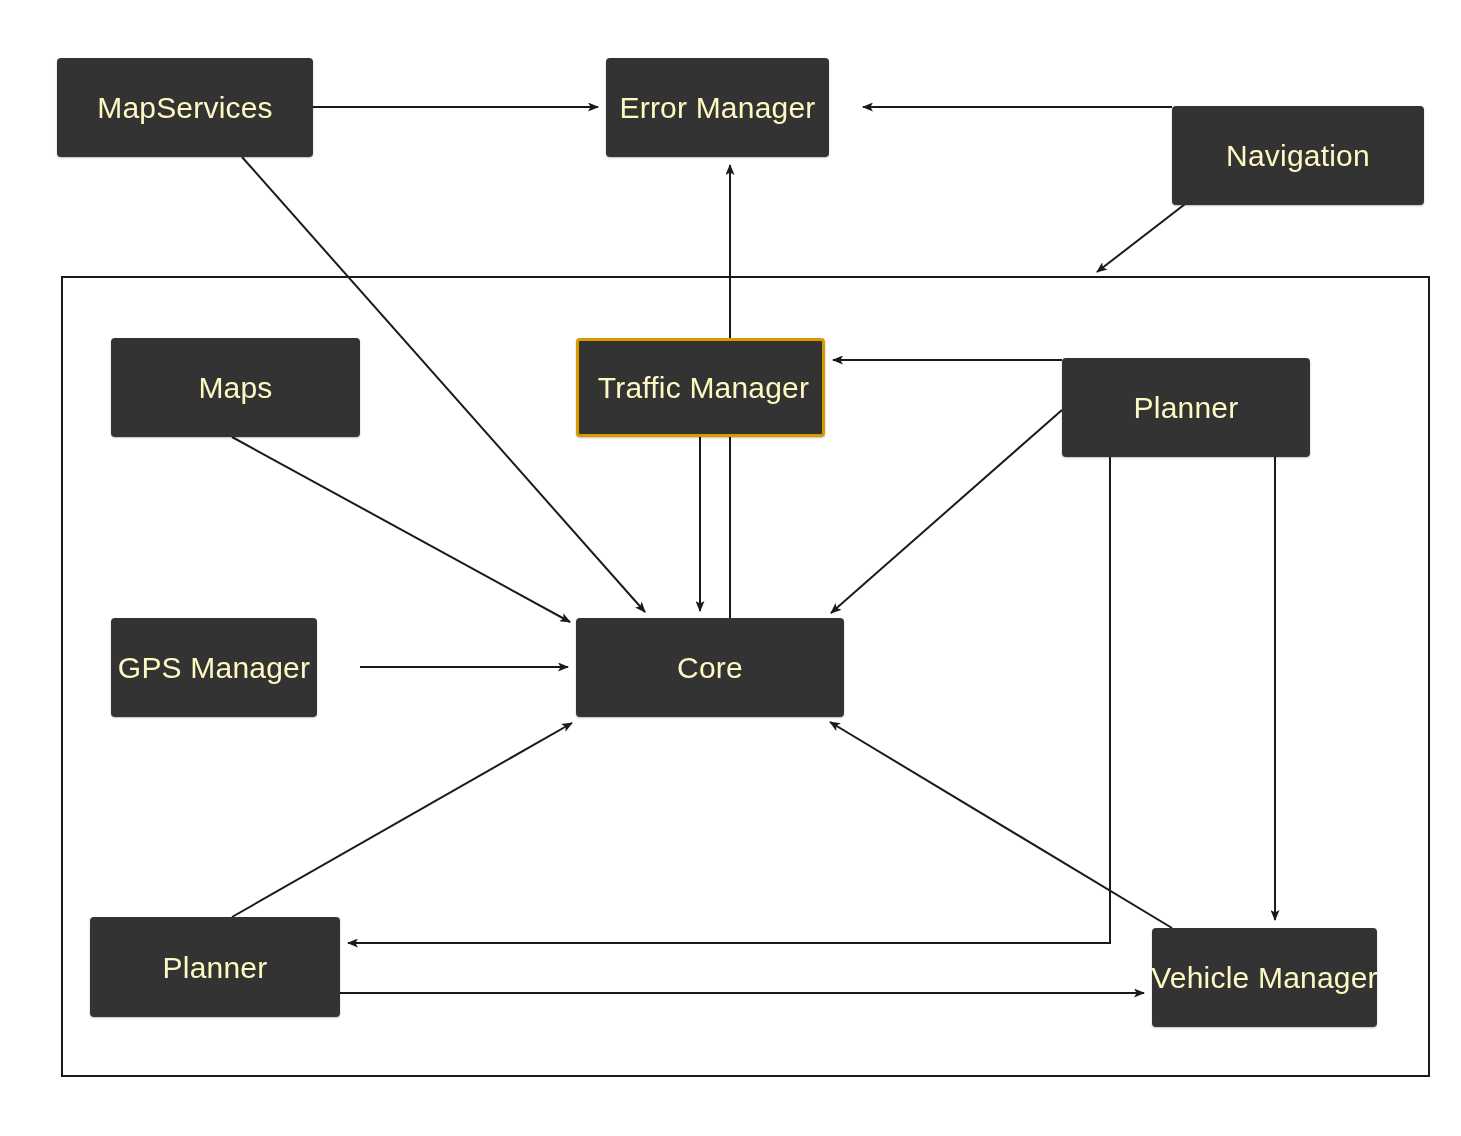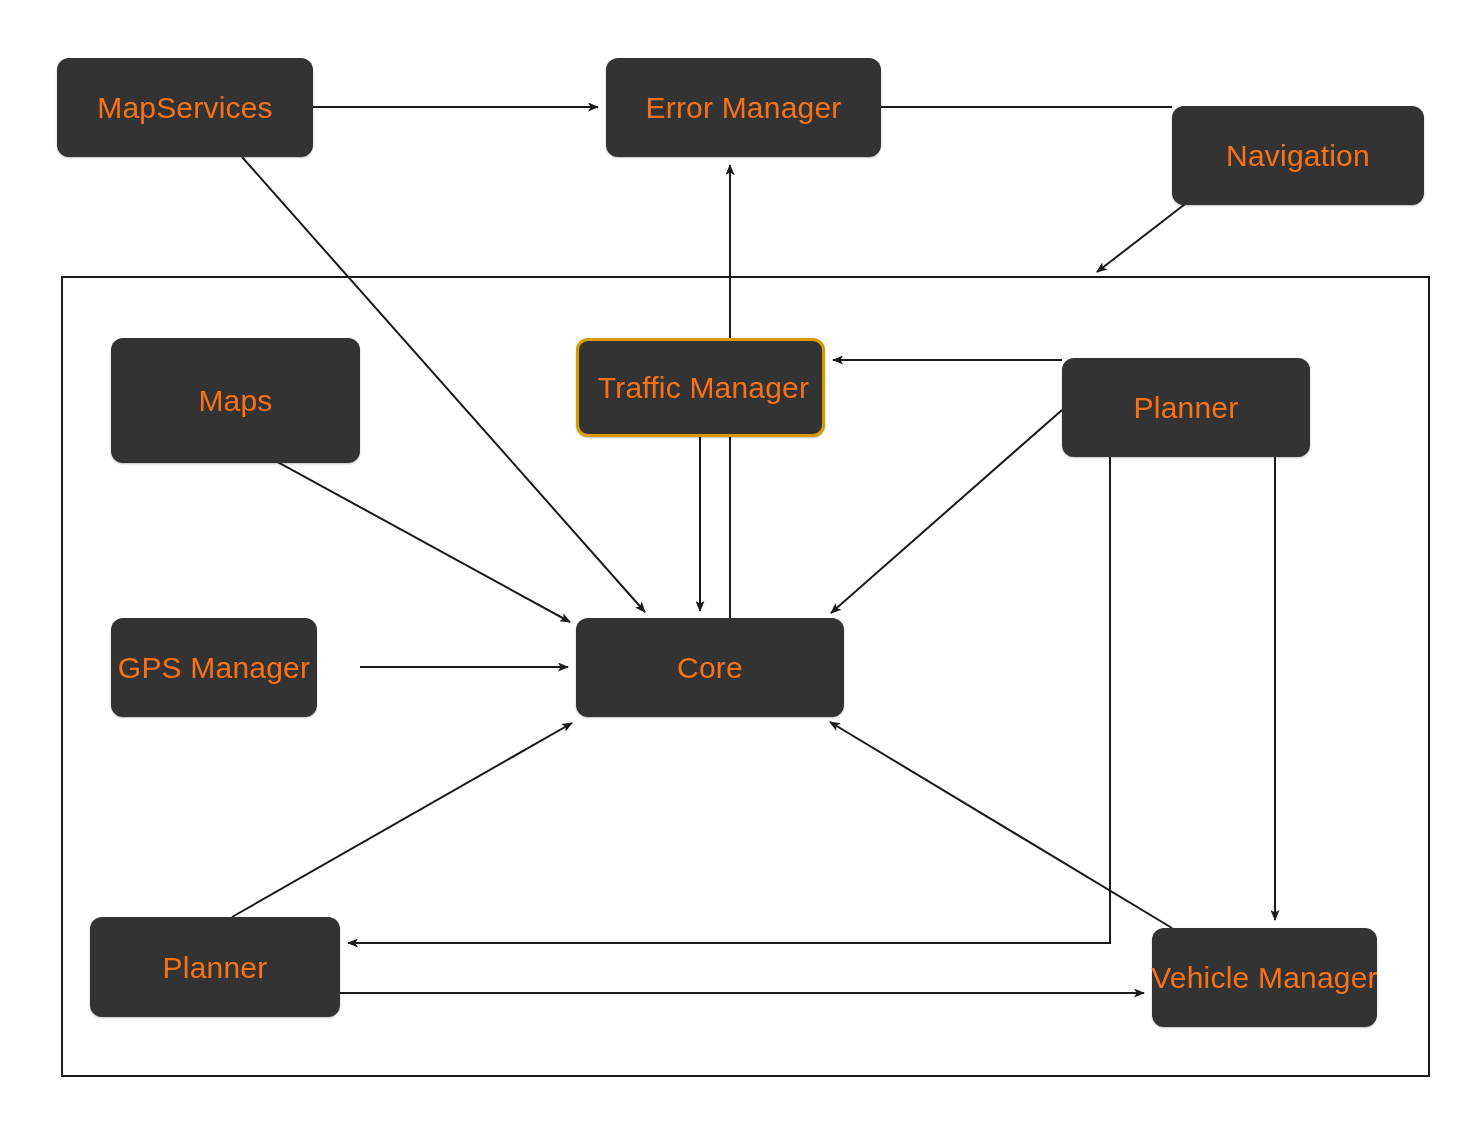--- a/index.html
+++ b/index.html
@@ -28,25 +28,25 @@
   .group-box {
     position: absolute;
     box-sizing: border-box;
     border: 2px solid #1a1a1a;
     background: transparent;
   }
   .node {
     position: absolute;
     box-sizing: border-box;
     background: #333333;
-    border-radius: 12px;
+    border-radius: 4px;
     display: flex;
     align-items: center;
     justify-content: center;
-    color: #f97316;
+    color: #fef9c3;
     font-size: 30px;
     letter-spacing: 0.2px;
     line-height: 1.1;
     text-align: center;
     box-shadow: 0 1px 2px rgba(0,0,0,0.25);
   }
   .node.highlight {
     border: 3px solid #D79B00;
   }
   .node-label {
@@ -83,27 +83,27 @@
         <polyline points="340,993 1144,993" fill="none" stroke="#1a1a1a" stroke-width="2" stroke-linejoin="miter" marker-end="url(#arrowhead)"></polyline>
       </g>
   </svg>
 
   <div class="group-box" style="left: 61px; top: 276px; width: 1369px; height: 801px;"></div>
 
   <div id="node-layer">
       <div class="node" style="left: 57px; top: 58px; width: 256px; height: 99px;">
         <span class="node-label">MapServices</span>
       </div>
-      <div class="node" style="left: 606px; top: 58px; width: 275px; height: 99px; text-align: right;">
+      <div class="node" style="left: 606px; top: 58px; width: 223px; height: 99px; text-align: right;">
         <span class="node-label">Error Manager</span>
       </div>
       <div class="node" style="left: 1172px; top: 58px; width: 252px; height: 99px; margin-top: 48px;">
         <span class="node-label">Navigation</span>
       </div>
-      <div class="node" style="left: 111px; top: 338px; width: 249px; height: 125px;">
+      <div class="node" style="left: 111px; top: 338px; width: 249px; height: 99px;">
         <span class="node-label">Maps</span>
       </div>
       <div class="node highlight" style="left: 576px; top: 338px; width: 249px; height: 99px; padding-left: 6px;">
         <span class="node-label">Traffic Manager</span>
       </div>
       <div class="node" style="left: 1062px; top: 358px; width: 248px; height: 99px;">
         <span class="node-label">Planner</span>
       </div>
       <div class="node" style="left: 111px; top: 618px; width: 206px; height: 99px;">
         <span class="node-label">GPS Manager</span>

